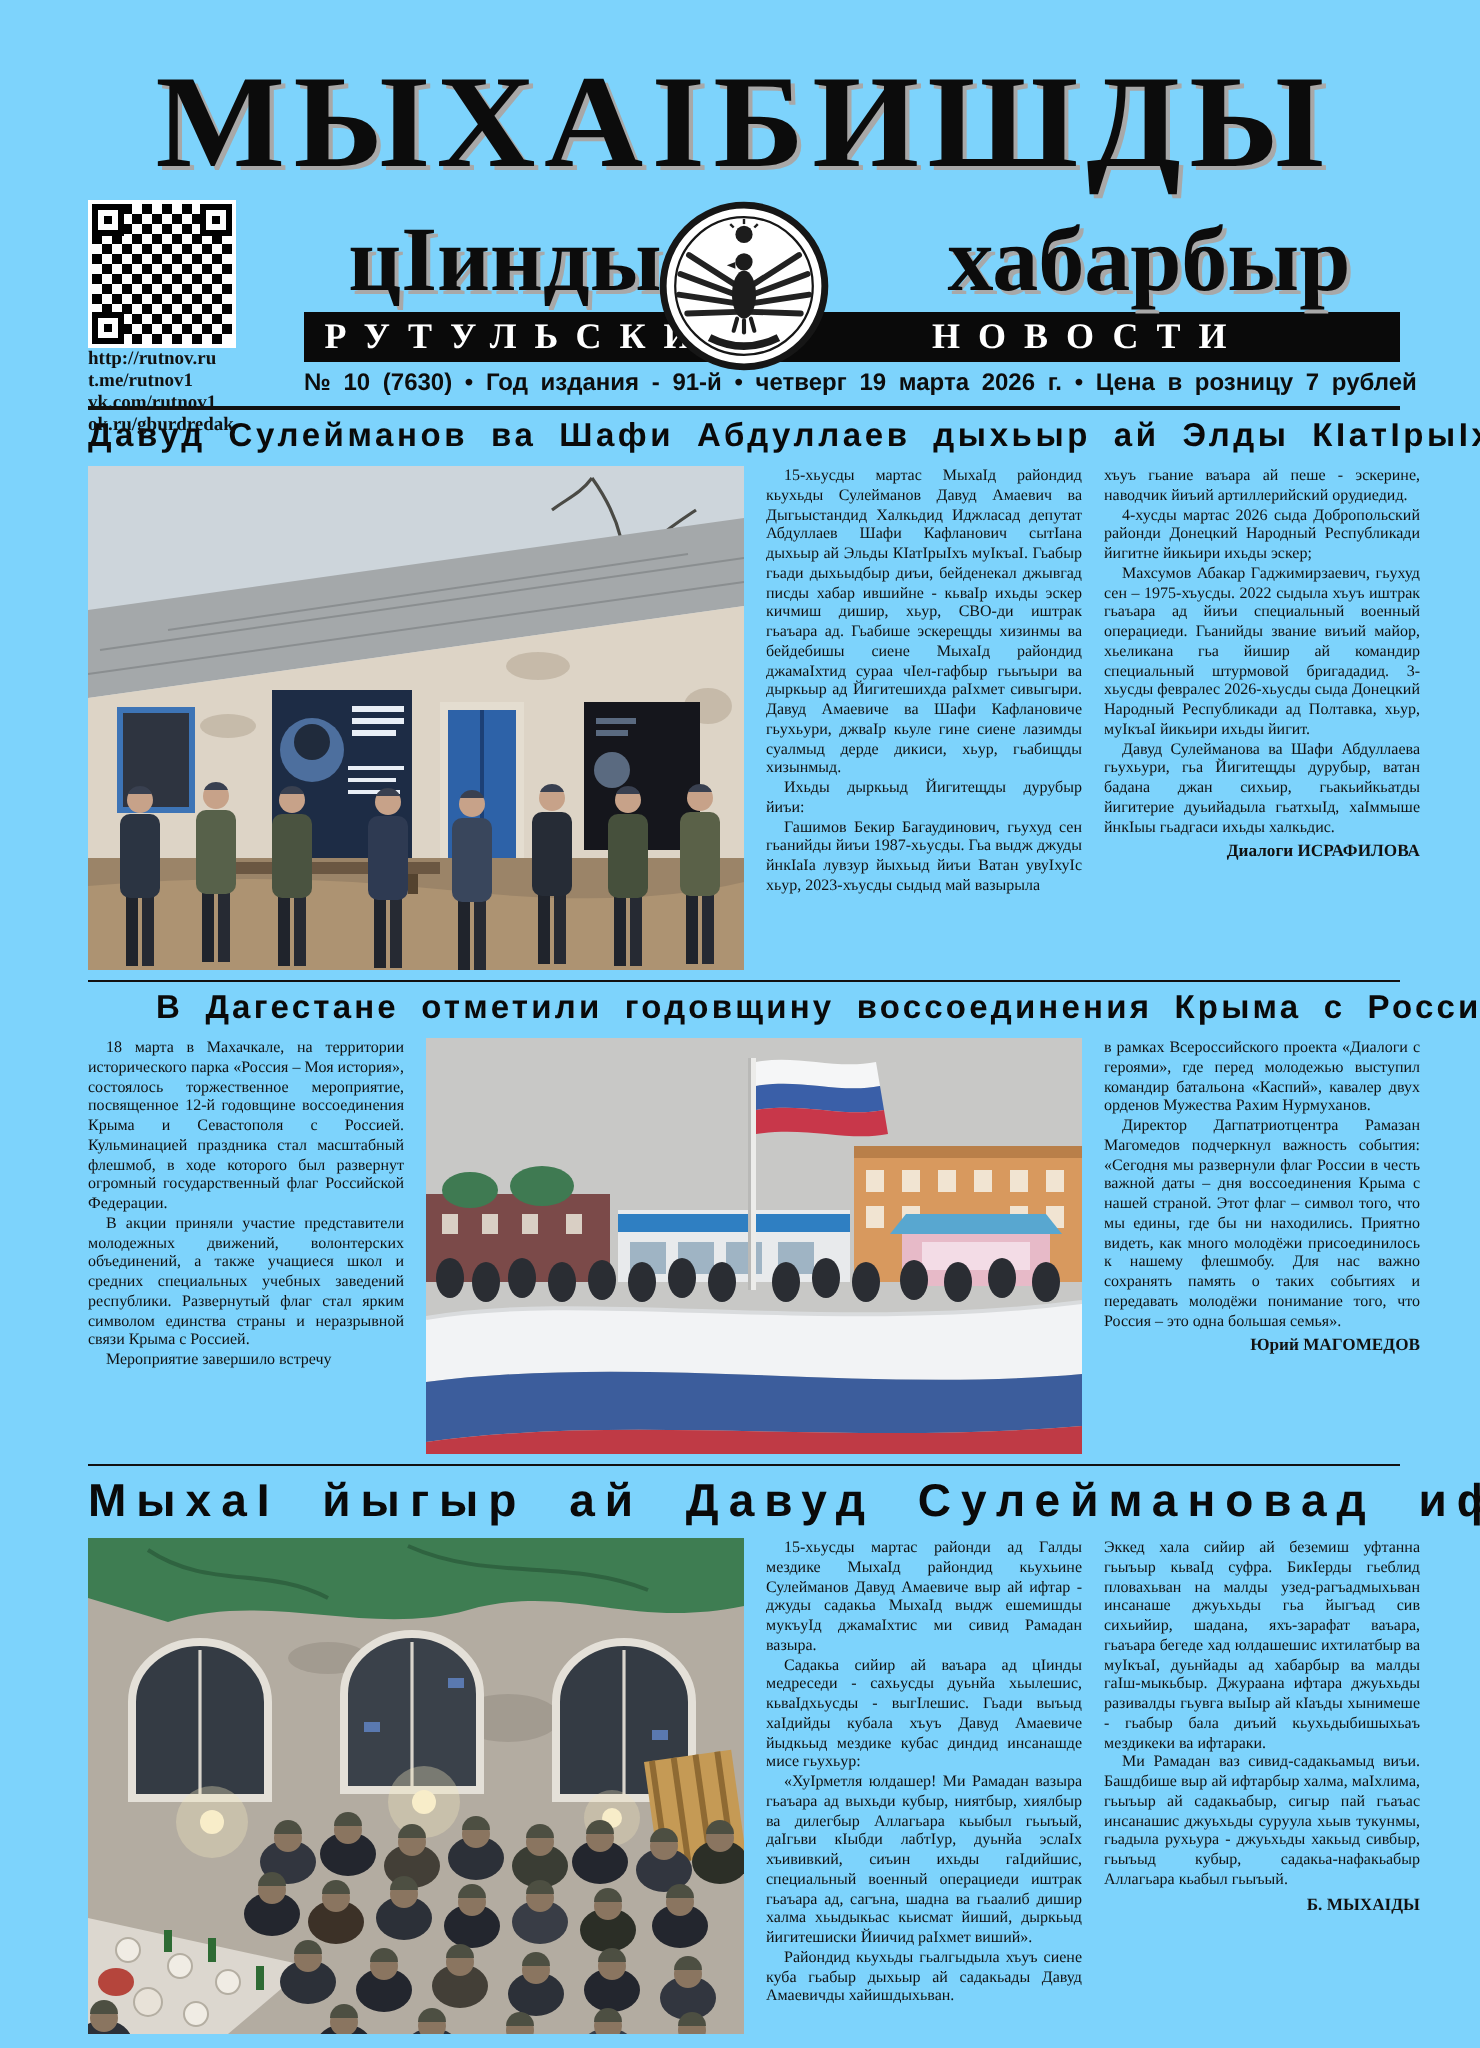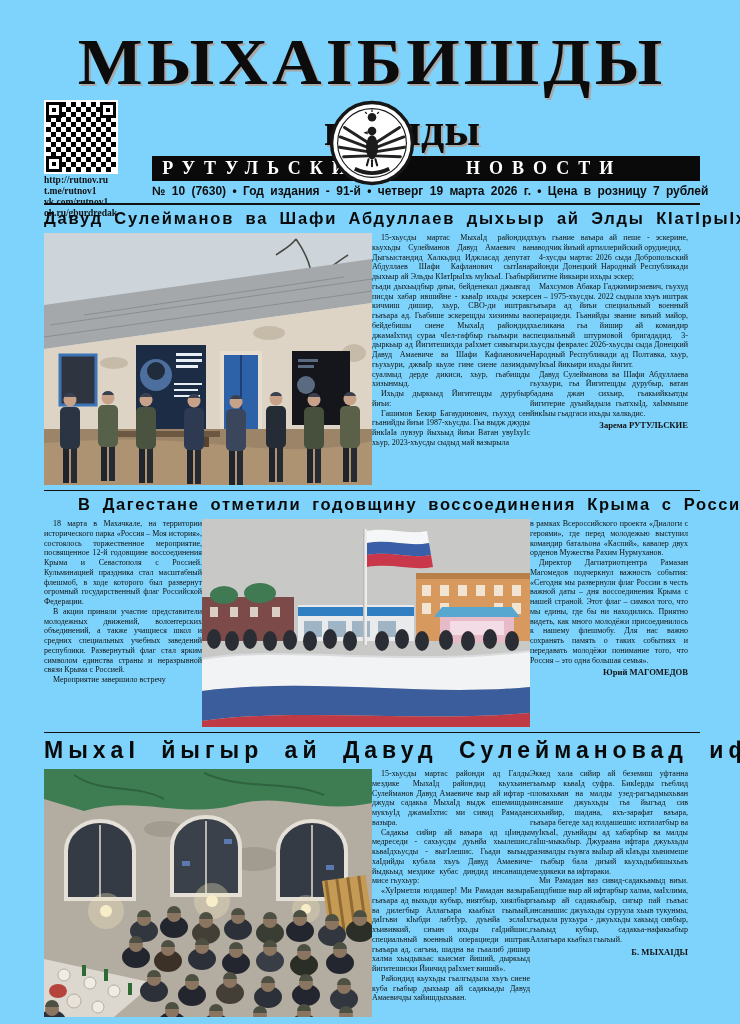--- a/index.html
+++ b/index.html
@@ -32,21 +32,21 @@
     font-weight:bold;font-size:12px;word-spacing:3px;white-space:nowrap;color:#0d0d0d;}
   .toprule{border:none;border-top:2px solid #111;margin:5px 0 0 0;}
   .rule{border:none;border-top:1.6px solid #111;margin:5px 0 3px 0;}
 
   
   .headline{font-family:"Liberation Sans",sans-serif;font-weight:bold;text-align:center;
     color:#0a0a0a;margin:4px 0 5px 0;white-space:nowrap;}
   .headline.h1{font-size:16.5px;letter-spacing:1.8px;word-spacing:5px;}
   .headline.h2{font-size:16.5px;letter-spacing:1.6px;word-spacing:5px;margin-left:34px;}
   .headline.h3{font-size:23px;letter-spacing:5px;word-spacing:10px;}
-  .artrow{display:flex;gap:0;}
+  .artrow{display:flex;gap:11px;}
   .col{width:158px;flex:none;font-size:8px;line-height:1.22;text-align:justify;overflow:hidden;}
   .col p{margin:0;text-indent:9px;}
   .col.cont p:first-child{text-indent:0;}
   .byline{font-weight:bold;text-align:right;margin-top:2px;font-size:8.6px;}
   figure{margin:0;flex:none;overflow:hidden;}
   figure svg{display:block;}
 </style>
 </head>
 <body>
 
@@ -65,20 +65,21 @@
         <div class="qrlinks">
           <div>http://rutnov.ru</div>
           <div>t.me/rutnov1</div>
           <div>vk.com/rutnov1</div>
           <div>ok.ru/gburdredak</div>
         </div>
       </div>
 
       <div class="subrow">
         <span class="subword left">цIинды</span>
+        <span class="subword right">хабарбыр</span>
       </div>
 
       <svg class="emblem" viewBox="0 0 100 100" aria-hidden="true">
         <circle cx="50" cy="50" r="47" fill="#ffffff" stroke="#161616" stroke-width="4"></circle>
         <circle cx="50" cy="50" r="40" fill="none" stroke="#161616" stroke-width="1.3"></circle>
         <circle cx="50" cy="20" r="5" fill="#1c1c1c"></circle>
         <g stroke="#1c1c1c" stroke-width="1.4">
           <line x1="50" y1="11" x2="50" y2="14"></line>
             <line x1="42" y1="14" x2="44" y2="16"></line>
             <line x1="58" y1="14" x2="56" y2="16"></line>
@@ -184,21 +185,21 @@
           <p>Ихьды дыркьыд Йигитещды дурубыр йиъи:</p>
           <p>Гашимов Бекир Багаудинович, гьухуд сен гьанийды йиъи 1987-хьусды. Гьа выдж джуды йнкIаIа лувзур йыхьыд йиъи Ватан увуIхуIс хьур, 2023-хъусды сыдыд май вазырыла</p>
         </div>
       <div class="col cont">
         <div>
             <p>хъуъ гьание ваъара ай пеше -  эскерине, наводчик йиъий артиллерийский орудиедид.</p>
             <p>4-хусды мартас 2026 сыда Добропольский районди Донецкий Народный Республикади йигитне йикьири ихьды эскер;</p>
             <p>Махсумов Абакар Гаджимирзаевич, гьухуд сен – 1975-хъусды.  2022 сыдыла хъуъ иштрак гьаъара ад йиъи специальный военный операциеди. Гьанийды звание виъий майор, хьеликана гьа йишир ай командир специальный штурмовой бригададид. 3-хьусды февралес 2026-хьусды сыда Донецкий Народный Республикади ад Полтавка, хьур, муIкъаI йикьири ихьды йигит.</p>
             <p>Давуд Сулейманова ва Шафи Абдуллаева гьухьури, гьа Йигитещды дурубыр, ватан бадана джан сихьир, гьакьийкьатды йигитерие дуьийадыла гьатхыIд, хаIммыше йнкIыы гьадгаси ихьды халкьдис.</p>
           </div>
-        <div class="byline">Зарема РУТУЛЬСКИЕ</div>
+        <div class="byline">Диалоги ИСРАФИЛОВА</div>
       </div>
     </div>
 
     <hr class="rule">
 
     <div class="headline h2">В Дагестане отметили годовщину воссоединения Крыма с Россией</div>
     <div class="artrow">
       <div class="col">
           <p>18 марта в Махачкале, на территории исторического парка «Россия – Моя история», состоялось торжественное мероприятие, посвященное 12-й годовщине воссоединения Крыма и Севастополя с Россией. Кульминацией праздника стал масштабный флешмоб, в ходе которого был развернут огромный государственный флаг Российской Федерации.</p>
           <p>В акции приняли участие представители молодежных движений, волонтерских объединений, а также учащиеся школ и средних специальных учебных заведений республики. Развернутый флаг стал ярким символом единства страны и неразрывной связи Крыма с Россией.</p>

